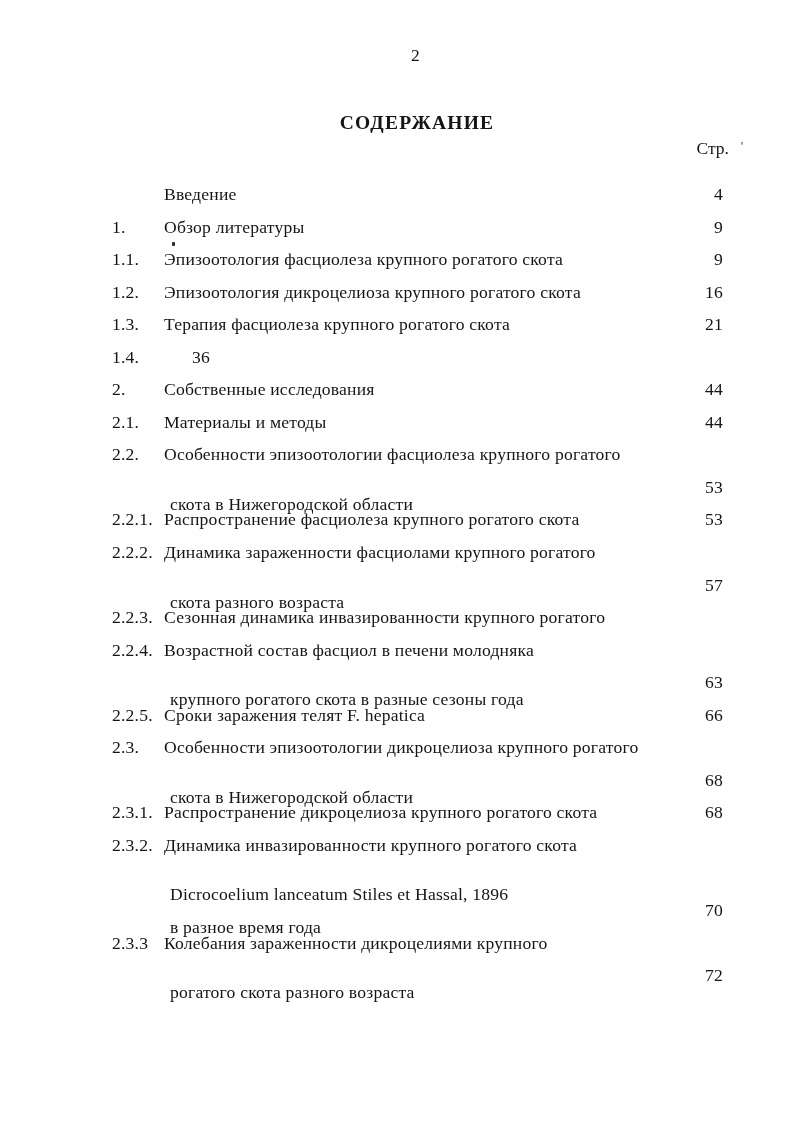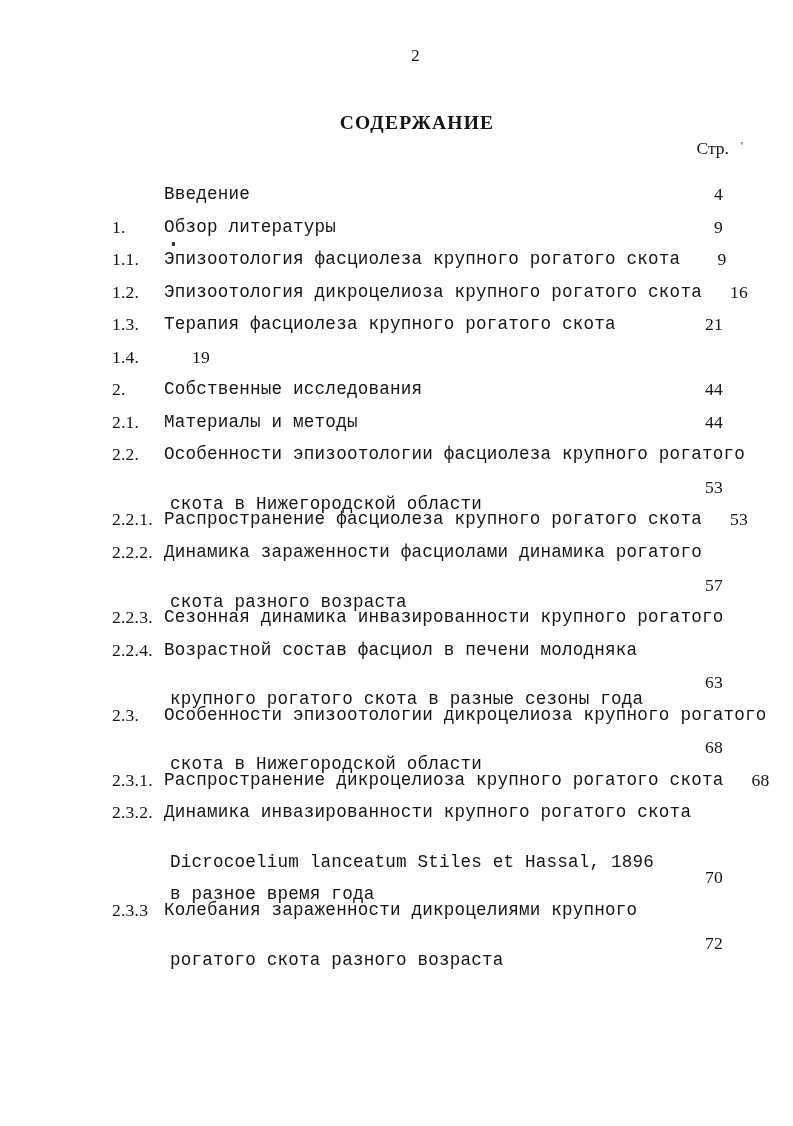--- a/index.html
+++ b/index.html
@@ -81,21 +81,20 @@
     line-height: 21px;
     letter-spacing: 0.2px;
     white-space: nowrap;
   }
   .col-num {
     flex: 0 0 52px;
   }
   .col-text {
     flex: 1 1 auto;
     overflow: visible;
-    font-family: Liberation Mono, monospace;
   }
   .toc-line.cont .col-text {
     padding-left: 6px;
     margin-top: 17px;
   }
   .col-page {
     flex: 0 0 46px;
     text-align: right;
   }
 </style>
@@ -135,21 +134,21 @@
         <span class="col-text">Эпизоотология дикроцелиоза крупного рогатого скота</span>
         <span class="col-page">16</span>
       </div>
       <div class="toc-line">
         <span class="col-num">1.3.</span>
         <span class="col-text">Терапия фасциолеза крупного рогатого скота</span>
         <span class="col-page">21</span>
       </div>
       <div class="toc-line">
         <span class="col-num">1.4.</span>
-        <span class="col-page">19</span>
+        <span class="col-page">36</span>
       </div>
       <div class="toc-line">
         <span class="col-num">2.</span>
         <span class="col-text">Собственные исследования</span>
         <span class="col-page">44</span>
       </div>
       <div class="toc-line">
         <span class="col-num">2.1.</span>
         <span class="col-text">Материалы и методы</span>
         <span class="col-page">44</span>
@@ -164,21 +163,21 @@
         <span class="col-text">скота в Нижегородской области</span>
         <span class="col-page">53</span>
       </div>
       <div class="toc-line">
         <span class="col-num">2.2.1.</span>
         <span class="col-text">Распространение фасциолеза крупного рогатого скота</span>
         <span class="col-page">53</span>
       </div>
       <div class="toc-line">
         <span class="col-num">2.2.2.</span>
-        <span class="col-text">Динамика зараженности фасциолами динамика рогатого</span>
+        <span class="col-text">Динамика зараженности фасциолами крупного рогатого</span>
         <span class="col-page"></span>
       </div>
       <div class="toc-line cont">
         <span class="col-num"></span>
         <span class="col-text">скота разного возраста</span>
         <span class="col-page">57</span>
       </div>
       <div class="toc-line">
         <span class="col-num">2.2.3.</span>
         <span class="col-text">Сезонная динамика инвазированности крупного рогатого</span>
@@ -186,20 +185,25 @@
       </div>
       <div class="toc-line">
         <span class="col-num">2.2.4.</span>
         <span class="col-text">Возрастной состав фасциол в печени молодняка</span>
         <span class="col-page"></span>
       </div>
       <div class="toc-line cont">
         <span class="col-num"></span>
         <span class="col-text">крупного рогатого скота в разные сезоны года</span>
         <span class="col-page">63</span>
+      </div>
+      <div class="toc-line">
+        <span class="col-num">2.2.5.</span>
+        <span class="col-text">Сроки заражения телят F. hepatica</span>
+        <span class="col-page">66</span>
       </div>
       <div class="toc-line">
         <span class="col-num">2.3.</span>
         <span class="col-text">Особенности эпизоотологии дикроцелиоза крупного рогатого</span>
         <span class="col-page"></span>
       </div>
       <div class="toc-line cont">
         <span class="col-num"></span>
         <span class="col-text">скота в Нижегородской области</span>
         <span class="col-page">68</span>

